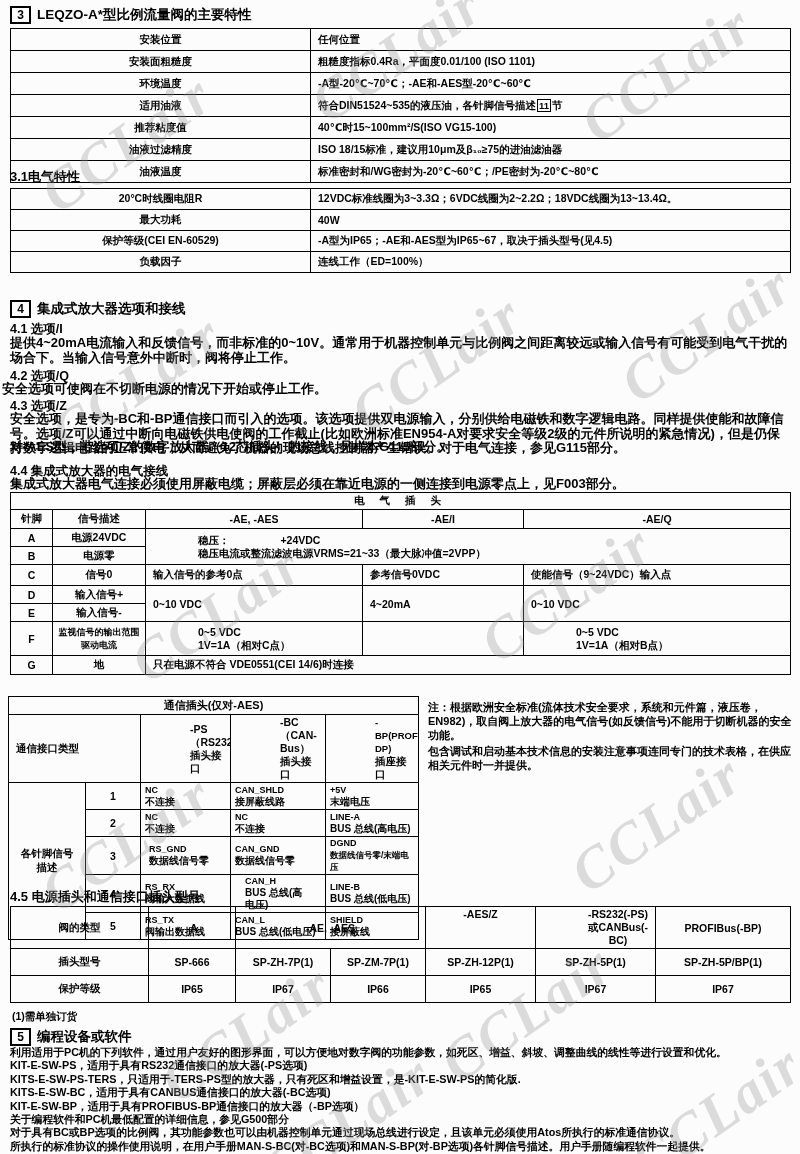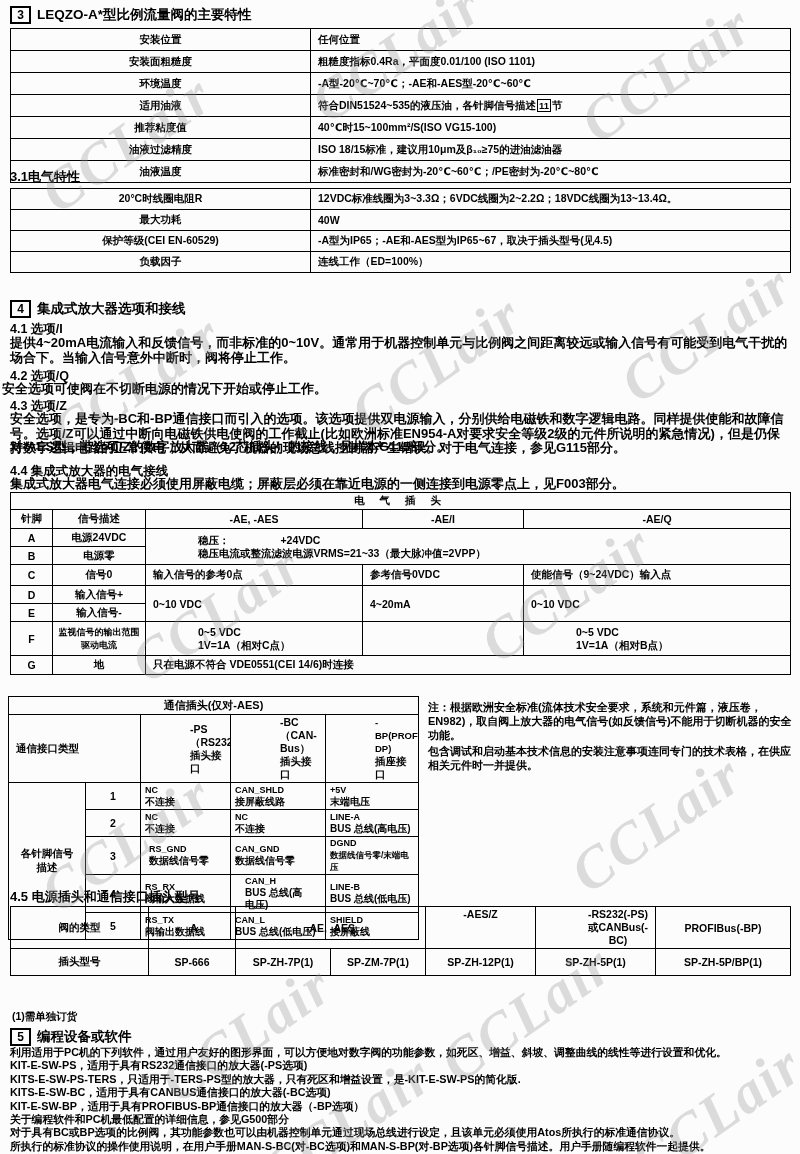--- a/index.html
+++ b/index.html
@@ -360,20 +360,29 @@
     </tr>
     <tr style="height:27px">
       <td class="lab">插头型号</td>
       <td class="ctr">SP-666</td>
       <td class="ctr">SP-ZH-7P(1)</td>
       <td class="ctr">SP-ZM-7P(1)</td>
       <td class="ctr">SP-ZH-12P(1)</td>
       <td class="ctr">SP-ZH-5P(1)</td>
       <td class="ctr">SP-ZH-5P/BP(1)</td>
     </tr>
+    <tr style="height:27px">
+      <td class="lab">保护等级</td>
+      <td class="ctr">IP65</td>
+      <td class="ctr">IP67</td>
+      <td class="ctr">IP66</td>
+      <td class="ctr">IP65</td>
+      <td class="ctr">IP67</td>
+      <td class="ctr">IP67</td>
+    </tr>
   </tbody>
     </table>
 
   <div class="abs" style="left:12px;top:1010px;font-size:10.5px;font-weight:bold;">(1)需单独订货</div>
 
   <div class="abs h1" style="left:10px;top:1028px;">
     <span class="bx">5</span>
     <span>编程设备或软件</span>
   </div>
 

